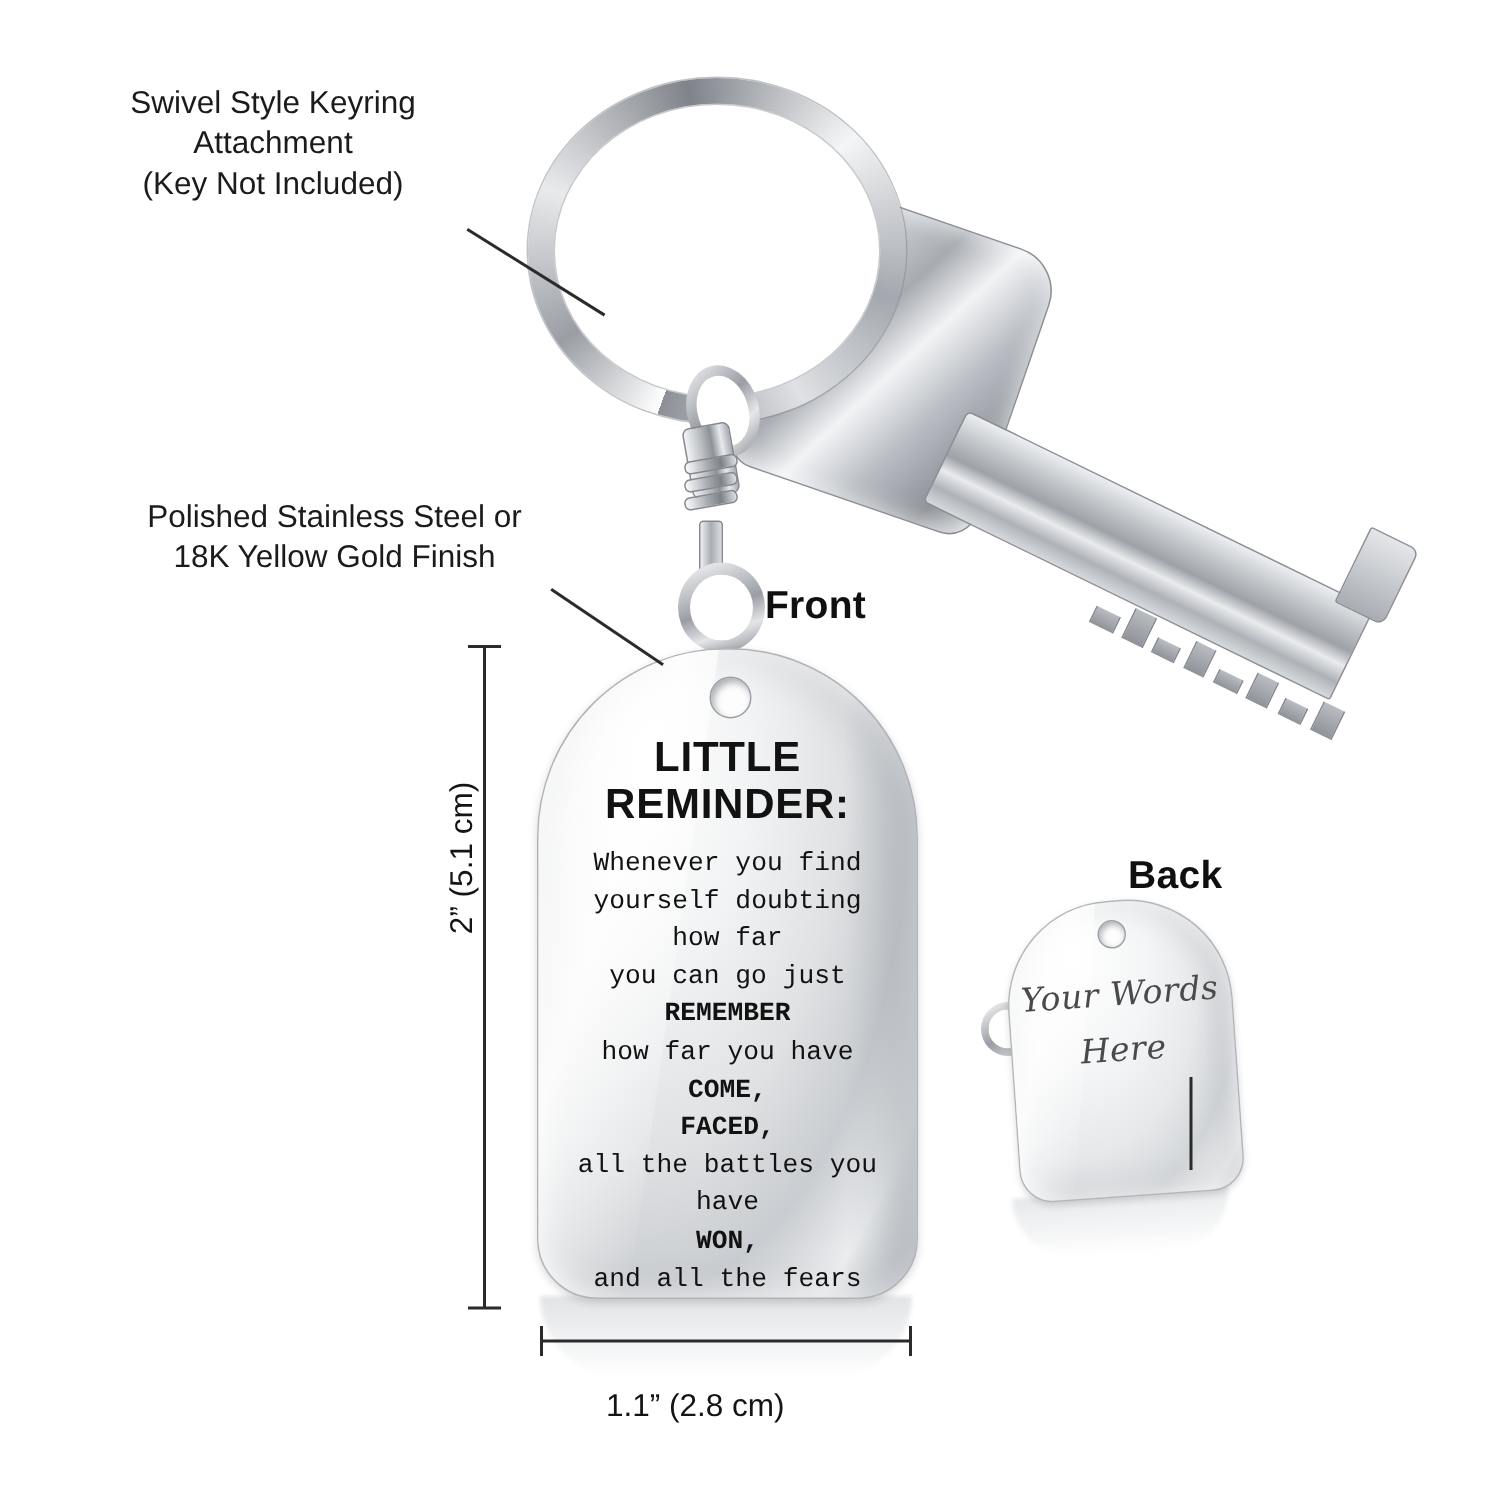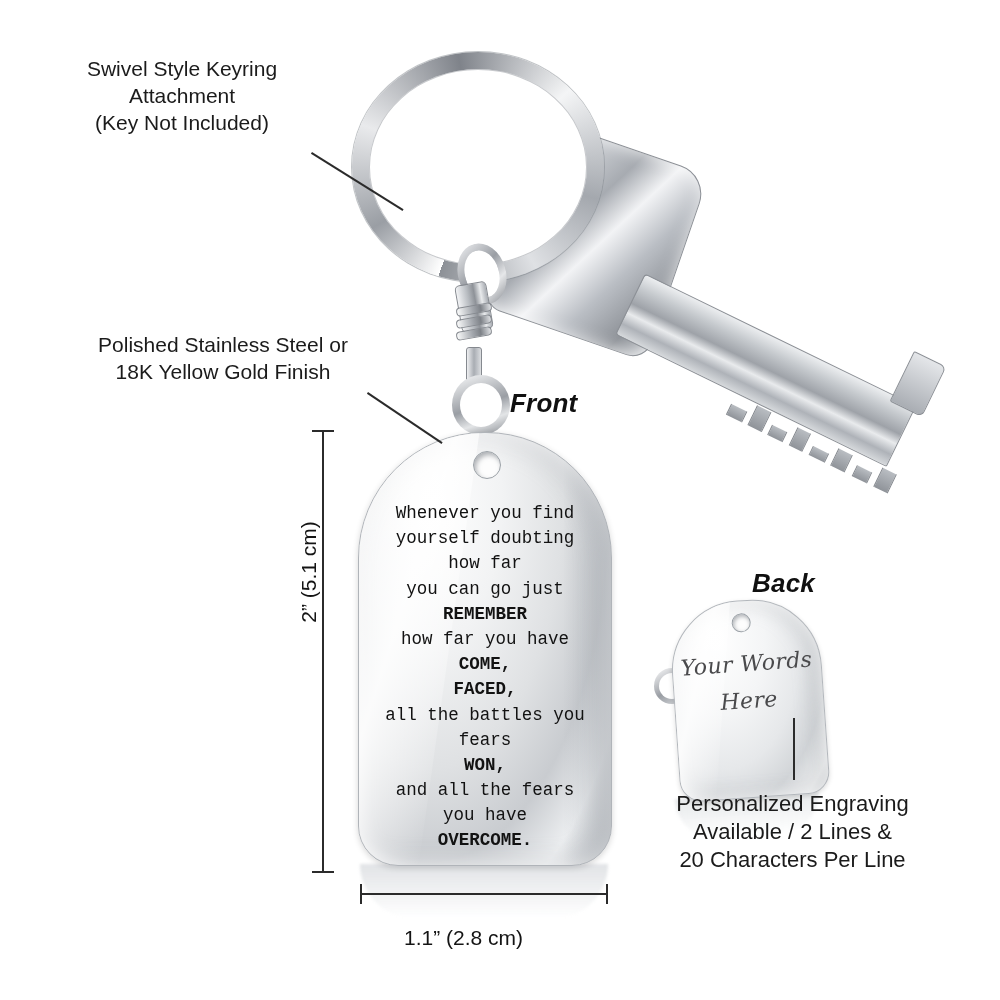--- a/index.html
+++ b/index.html
@@ -29,21 +29,20 @@
   #anno-keyring { left: 32px; top: 56px; width: 300px; }
   #anno-finish  { left: 38px; top: 332px; width: 370px; }
   #anno-engrave { left: 620px; top: 790px; width: 345px; font-size: 22px; }
 
   .label-front, .label-back {
     position: absolute;
     font-size: 26px;
     font-weight: bold;
     color: #101010;
     letter-spacing: .2px;
-    font-style: italic;
   }
   .label-front { left: 510px; top: 388px; }
   .label-back  { left: 752px; top: 568px; }
 
   
   .leader {
     position: absolute;
     background: #2b2b2b;
     transform-origin: 0 0;
     height: 1.6px;
@@ -380,29 +379,33 @@
     <div class="sw-stem"></div>
     <div class="sw-loop"></div>
   </div>
 
   <div id="refl-front" class="reflection"></div>
   <div id="tag-front">
     <div class="sheen-a"></div>
     <div class="sheen-b"></div>
     <div class="tag-hole"></div>
     <div id="tag-front-text">
+      <div class="tag-title">
+        <div>LITTLE</div>
+        <div>REMINDER:</div>
+      </div>
       <div class="tag-body" id="front-tag-body">
           <div>Whenever you find</div>
           <div>yourself doubting how far</div>
           <div>you can go just</div>
           <div><b>REMEMBER</b></div>
           <div>how far you have</div>
           <div><b>COME,</b></div>
           <div><b>FACED,</b></div>
-          <div>all the battles you fears</div>
+          <div>all the battles you have</div>
           <div><b>WON,</b></div>
           <div>and all the fears you have</div>
           <div><b>OVERCOME.</b></div>
         </div>
     </div>
   </div>
 
   <div id="refl-back" class="reflection"></div>
   <div id="back-jumpring"></div>
   <div id="tag-back">
@@ -424,20 +427,17 @@
   <div class="dim-line" id="dim-h-r"></div>
 
   <div class="dim-label" id="dim-label-v">2” (5.1 cm)</div>
   <div class="dim-label" id="dim-label-h">1.1” (2.8 cm)</div>
 
   <div class="anno" id="anno-keyring">Swivel Style Keyring
 Attachment
 (Key Not Included)</div>
   <div class="anno" id="anno-finish">Polished Stainless Steel or
 18K Yellow Gold Finish</div>
-  <div class="anno" id="anno-engrave">Personalized Engraving
-Available / 2 Lines &amp;
-20 Characters Per Line</div>
 
   <div class="label-front">Front</div>
   <div class="label-back">Back</div>
 
 </div>
 
 </body></html>

